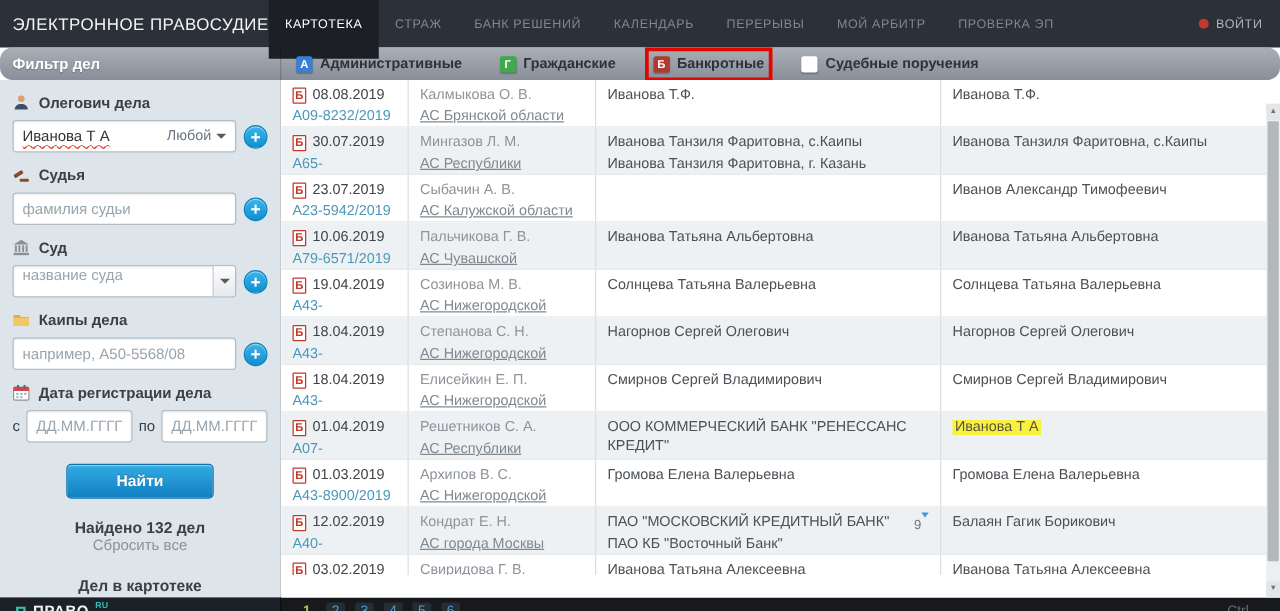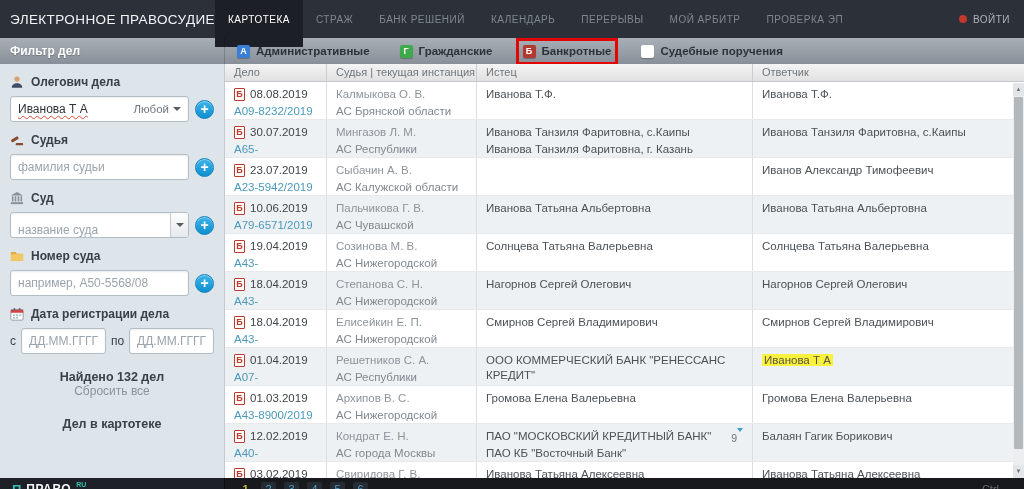--- a/index.html
+++ b/index.html
@@ -11,21 +11,21 @@
   .topbar { height:38px; background:#2b3039; display:flex; align-items:center; }
   .brand { color:#f2f4f6; font-size:13.5px; letter-spacing:.4px; line-height:27px; padding-left:10px; width:215px; flex:none; white-space:nowrap; }
   .topnav { display:flex; align-items:stretch; }
   .navitem { color:#80878f; font-size:10px; letter-spacing:.5px; line-height:27px; padding:14px 13px; cursor:pointer; white-space:nowrap; }
   .navitem.active { background:#1c2026; color:#fff; }
   .login { margin-left:auto; display:flex; align-items:center; gap:6px; padding-right:14px; cursor:pointer; }
   .login-dot { width:8px; height:8px; border-radius:50%; background:#c2392b; }
   .login-label { color:#aeb4bb; font-size:10px; letter-spacing:.5px; }
 
   
-  .filterbar { height:26px; background:linear-gradient(#a9afb7,#888f98); display:flex; align-items:center; }
+  .filterbar { height:26px; background:linear-gradient(#a9afb7,#888f98); display:flex; align-items:center;border-radius:10px; }
   .filter-left { width:225px; flex:none; display:flex; align-items:center; justify-content:space-between; padding:0 8px 0 10px; border-right:1px solid rgba(0,0,0,.18); height:100%; }
   .filter-title { color:#fff; font-weight:bold; font-size:12px; text-shadow:0 1px 1px rgba(0,0,0,.25); }
   .help-link { color:#f2f5f8; font-size:11.5px; cursor:pointer; text-shadow:0 1px 1px rgba(0,0,0,.2);margin-top:48px; }
   .tabs { display:flex; align-items:center; gap:30px; margin-left:12px; }
   .tab { display:flex; align-items:center; gap:6px; font-weight:bold; font-size:11.5px; color:#2d3238; cursor:pointer; position:relative; }
   .tab.highlighted { outline:3px solid #e10600; outline-offset:4px; }
   .tabicon { width:13px; height:13px; border-radius:2px; color:#fff; font-size:9px; font-weight:bold; line-height:13px; text-align:center; box-shadow:0 1px 1px rgba(0,0,0,.25); }
   .tabicon.plain { background:#fff; }
 
   
@@ -36,21 +36,21 @@
   .group { margin:11px 10px 0; }
   .glabel { display:flex; align-items:center; gap:7px; font-weight:bold; font-size:12px; color:#3a4046; margin-bottom:7px; }
   .glabel svg { flex:none; }
   .fieldrow { display:flex; align-items:center; gap:6px; }
   .textfield { flex:1; height:26px; background:#fff; border:1px solid #b2bdc6; border-radius:3px; display:flex; align-items:center; padding:0 7px; box-shadow:inset 0 1px 2px rgba(0,0,0,.08); cursor:text; }
   .tf-value { font-size:12px; color:#2f3438; text-decoration:underline wavy #e04b3a 1px; text-underline-offset:2px; }
   .tf-role { margin-left:auto; display:flex; align-items:center; gap:4px; font-size:11.5px; color:#6d767e; cursor:pointer; }
   .caret { width:0; height:0; border-left:4px solid transparent; border-right:4px solid transparent; border-top:4px solid #565c62; }
   input.tf { flex:1; height:26px; background:#fff; border:1px solid #b2bdc6; border-radius:3px; padding:0 7px; font-size:12px; color:#333; box-shadow:inset 0 1px 2px rgba(0,0,0,.08); font-family:inherit; outline:none; min-width:0; }
   input.tf::placeholder { color:#9aa4ac; }
-  .selectbox { flex:1; height:26px; background:#fff; border:1px solid #b2bdc6; border-radius:3px; display:flex; align-items:flex-end; box-shadow:inset 0 1px 2px rgba(0,0,0,.08); cursor:pointer; overflow:hidden; }
+  .selectbox { flex:1; height:26px; background:#fff; border:1px solid #b2bdc6; border-radius:3px; display:flex; align-items:flex-start; box-shadow:inset 0 1px 2px rgba(0,0,0,.08); cursor:pointer; overflow:hidden; }
   .sb-text { flex:1; padding-left:7px; font-size:12px; color:#9aa4ac; }
   .sb-btn { width:18px; height:100%; border-left:1px solid #c3ccd3; background:linear-gradient(#fdfdfd,#e6e9eb); display:flex; align-items:center; justify-content:center; }
   .plus-btn { width:19px; height:19px; flex:none; border-radius:50%; background:linear-gradient(#3db4ea,#0f8fd0); border:1px solid #0c82bf; color:#fff; font-weight:bold; font-size:14px; line-height:16px; text-align:center; cursor:pointer; box-shadow:inset 0 1px 0 rgba(255,255,255,.45); }
   .dates { display:flex; align-items:center; gap:5px; }
   .dlabel { font-size:12px; color:#3a4046; }
   input.date { width:82px; } 
   .search-btn { display:block; margin:17px auto 0; width:118px; height:28px; background:linear-gradient(#32abe2,#1180c2); border:1px solid #0f74ae; border-radius:4px; color:#fff; font-weight:bold; font-size:12.5px; font-family:inherit; text-shadow:0 -1px 0 rgba(0,0,0,.3); box-shadow:inset 0 1px 0 rgba(255,255,255,.4); cursor:pointer; }
   .found { text-align:center; margin-top:16px; font-weight:bold; font-size:12.5px; color:#3a4046; }
   .reset { text-align:center; margin-top:0; font-size:12px; color:#8a939c; cursor:pointer; }
   .cardlabel { text-align:center; margin-top:19px; font-weight:bold; font-size:12.5px; color:#3a4046; }
@@ -63,21 +63,21 @@
   .w-case { width:102px; flex:none; } .w-judge { width:150px; flex:none; } .w-pl { width:276px; flex:none; } .w-def { flex:1; }
   .rows { height:396px; overflow:hidden; }
   .row { display:flex; height:38px; background:#fff; border-bottom:1px solid #e7e9eb; }
   .row.alt { background:#eef1f3; }
   .cell { padding:5px 8px 0 9px; font-size:11.5px; border-right:1px solid #dcdfe2; overflow:hidden; line-height:15px; }
   .cell:last-child { border-right:none; }
   .case-l1 { display:flex; align-items:center; gap:5px; color:#3e4449; }
   .b-icon { width:11px; height:13px; flex:none; border:1px solid #c0392b; background:#fff; color:#c0392b; font-size:9px; font-weight:bold; line-height:11px; text-align:center; border-radius:1px; }
   .case-link { display:block; margin-top:2px; color:#4b99b9; text-decoration:none; cursor:pointer; }
   .jname { display:block; color:#8d949b; }
-  .cname { display:block; margin-top:2px; color:#81888f; }
+  .cname { display:block; margin-top:2px; color:#81888f;text-decoration:underline; }
   .pline { display:block; color:#4b5156; }
   .pline + .pline { margin-top:2px; }
   .c-pl { position:relative; }
   .more-badge { position:absolute; right:9px; top:7px; text-align:center; font-size:10.5px; color:#6d747b; cursor:pointer; }
   .bcaret { margin:1px auto 0; width:0; height:0; border-left:3.5px solid transparent; border-right:3.5px solid transparent; border-top:4px solid #3f9dc9; }
   .dname { color:#4b5156; }
   .dname.hl { background:#f8f23f; color:#5c5340; padding:0 2px; }
 
   
   .vscroll { position:absolute; top:19px; right:0; bottom:0; width:11px; background:#eceef0; }
@@ -207,21 +207,21 @@
           <span class="plus-btn">+</span>
         </div>
       </div>
 
       <div class="group">
         <div class="glabel">
           <svg width="14" height="14" viewBox="0 0 16 16">
               <path fill="#e3aa3f" d="M1 3.5h5.4l1.4 1.8H15v8.2H1z"></path>
               <path fill="#f2c864" d="M1 6h14v7.5H1z"></path>
             </svg>
-          <span>Номер суда</span>
+          <span>Каипы дела</span>
         </div>
         <div class="fieldrow">
           <input class="tf" type="text" placeholder="например, А50-5568/08" style="">
           <span class="plus-btn">+</span>
         </div>
       </div>
 
       <div class="group">
         <div class="glabel">
           <svg width="14" height="14" viewBox="0 0 16 16">
@@ -240,33 +240,28 @@
           <span>Дата регистрации дела</span>
         </div>
         <div class="dates">
           <span class="dlabel">с</span>
           <input class="tf date" type="text" placeholder="ДД.ММ.ГГГГ" style="">
           <span class="dlabel">по</span>
           <input class="tf date" type="text" placeholder="ДД.ММ.ГГГГ" style="">
         </div>
       </div>
 
+      <button class="search-btn">Найти</button>
       <div class="found">Найдено 132 дел</div>
       <div class="reset">Сбросить все</div>
       <div class="cardlabel">Дел в картотеке</div>
 
     </aside>
 
     <main class="main">
-      <div class="thead">
-        <div class="th w-case">Дело</div>
-        <div class="th w-judge">Судья | текущая инстанция</div>
-        <div class="th w-pl">Истец</div>
-        <div class="th w-def">Ответчик</div>
-      </div>
       <div class="rows" id="rows">
           <div class="row">
             <div class="cell w-case">
               <span class="case-l1">
                 <span class="b-icon">Б</span>
                 <span>08.08.2019</span>
               </span>
               <a class="case-link">А09-8232/2019</a>
             </div>
             <div class="cell w-judge">

